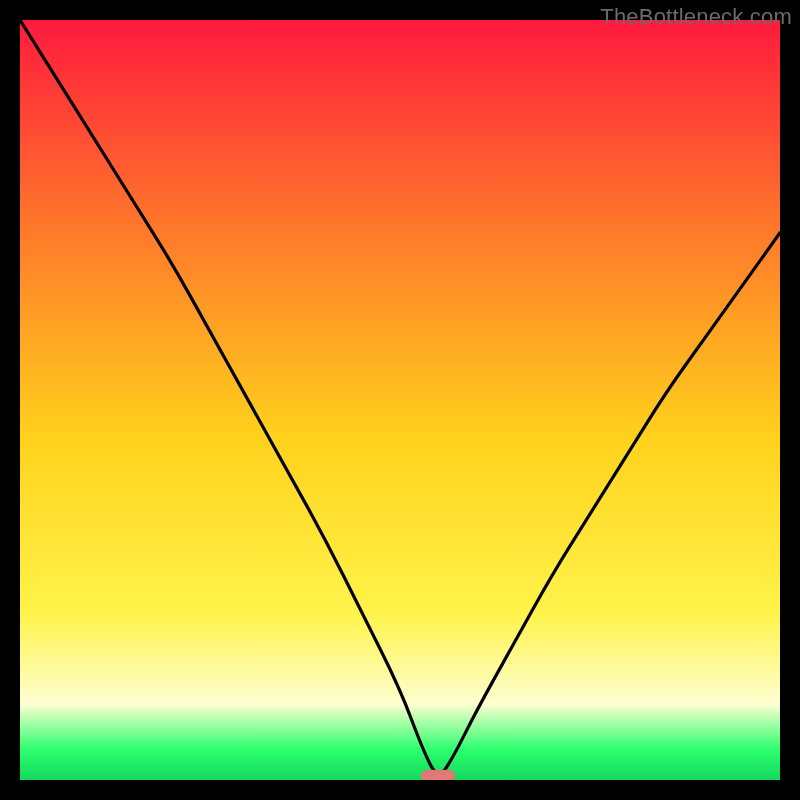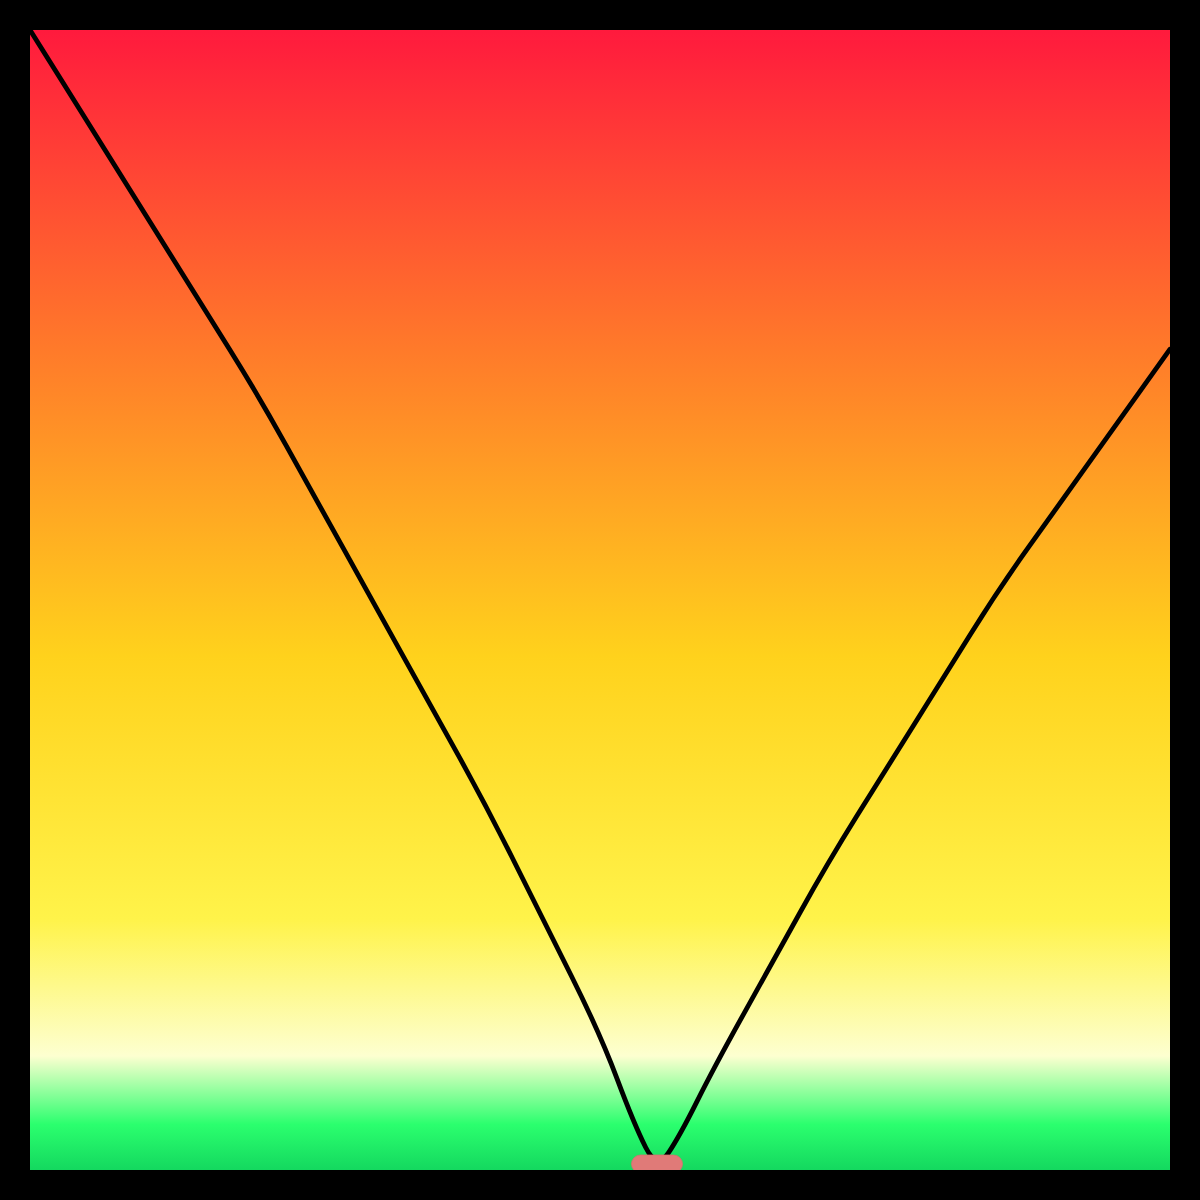--- a/index.html
+++ b/index.html
@@ -46,20 +46,21 @@
     fill: #e07a78;
     stroke: #d86f6d;
     stroke-width: 0.5;
   }
 </style>
 </head>
 <body>
 
 <div class="frame">
 
+  <div class="watermark">TheBottleneck.com</div>
 
   <div class="plot-area">
     <svg id="plot" viewBox="0 0 760 760" width="760" height="760">
       <defs>
         <linearGradient id="bg-grad" x1="0" y1="0" x2="0" y2="1">
           <stop id="g0" offset="0%" stop-color="#ff1a3d"></stop>
           <stop id="g1" offset="28%" stop-color="#ff7a2a"></stop>
           <stop id="g2" offset="55%" stop-color="#ffd21c"></stop>
           <stop id="g3" offset="78%" stop-color="#fff34a"></stop>
           <stop id="g4" offset="90%" stop-color="#fdffd0"></stop>

